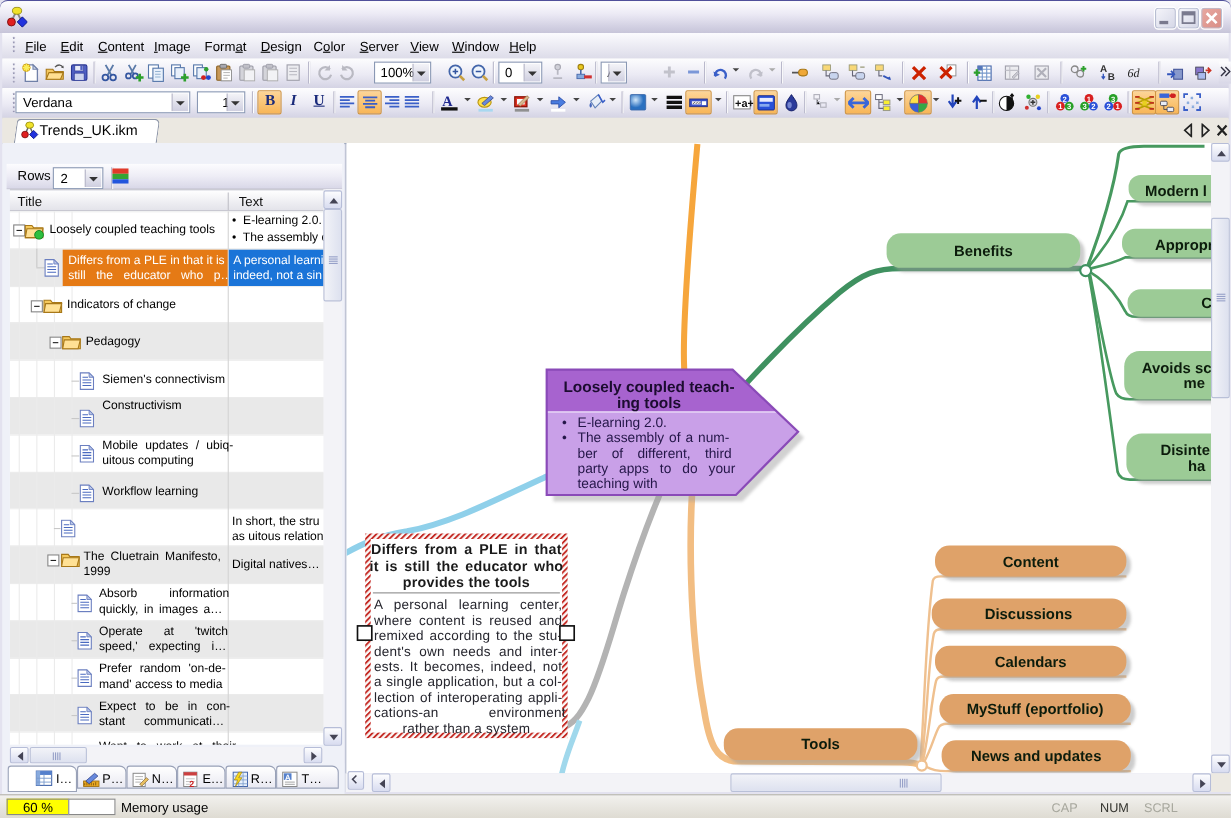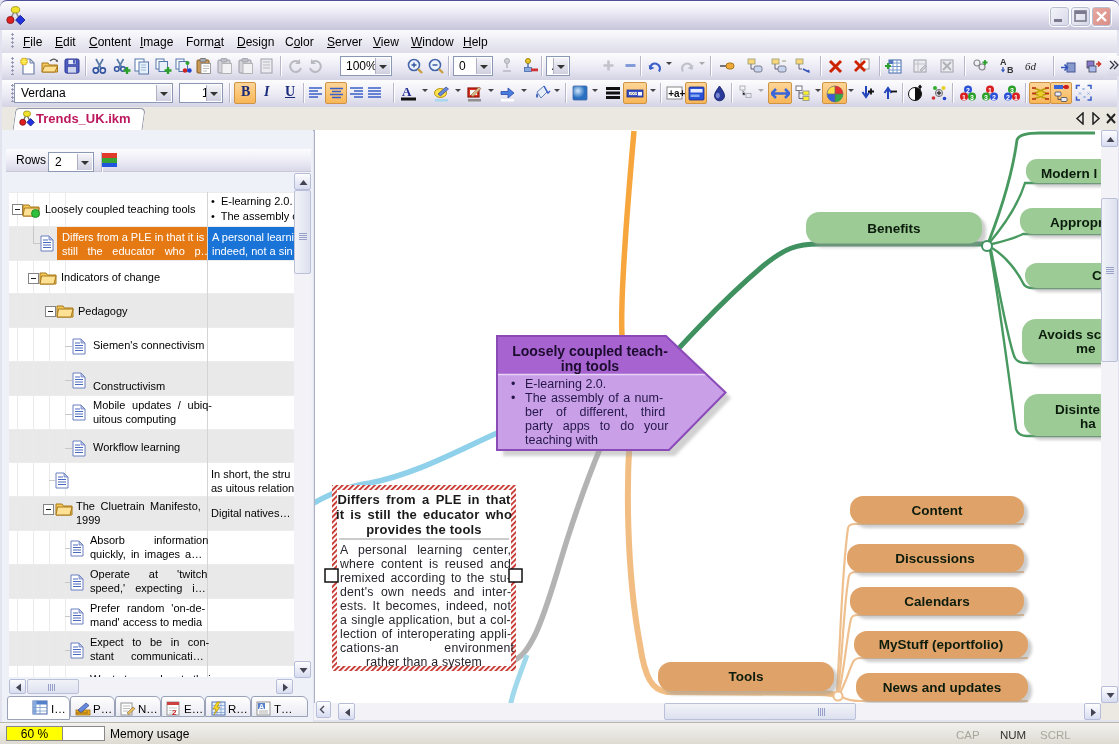--- a/index.html
+++ b/index.html
@@ -20,21 +20,21 @@
 .tsep{position:absolute;top:3px;width:1px;height:20px;background:#b9b8cb;border-right:1px solid #fff}
 .ic{position:absolute;top:4px;width:19px;height:19px}
 .icbtn{position:absolute;top:2px;width:22px;height:22px;border:1px solid #cf9443;background:linear-gradient(#fdd598,#f8b657);border-radius:2px;box-sizing:border-box}
 .combo{position:absolute;top:3px;height:20px;background:#fff;border:1px solid #8a98b4;box-sizing:border-box;font-size:12px}
 .combo .cb-a{position:absolute;right:1px;top:1px;bottom:1px;width:14px;background:linear-gradient(#f4f4f8,#cfcfe0);border-left:1px solid #b0b0c4}
 .cb-a:after{content:"";position:absolute;left:3px;top:7px;border:4px solid transparent;border-top-color:#333}
 .ddarw{position:absolute;top:9px;width:0;height:0;border:3.5px solid transparent;border-top-color:#444}
 
 #tabbar{position:absolute;left:2px;top:107px;width:1115px;height:23px;background:#ebe8e1;border-bottom:1px solid #96a0b5}
 #doctab{position:absolute;left:12px;top:1px;width:128px;height:22px;background:#fff;border:1px solid #8e96a8;border-bottom:none;border-radius:4px 5px 0 0;transform:skewX(-8deg)}
-#doctab-label{position:absolute;left:34px;top:4px;font-size:13px;font-weight:bold;color:#be185d}
+#doctab-label{position:absolute;left:34px;top:4px;font-size:13px;font-weight:normal;color:#000000}
 
 #panel{position:absolute;left:2px;top:130px;width:311px;height:592px;background:#eff1f8}
 #panel-cap{position:absolute;left:4px;top:0px;width:305px;height:19px;background:linear-gradient(#f8f9fc,#dee2ef);font-size:12px;color:#222}
 #rowsbar{position:absolute;left:4px;top:19px;width:305px;height:22px;background:linear-gradient(#fcfcfe 0%,#eeedf6 50%,#d9d8e8 100%);border-bottom:1px solid #c9c8d8}
 #listhdr{position:absolute;left:7px;top:42px;width:287px;height:20px;background:linear-gradient(#ffffff,#e3e3ea);border:1px solid #c4c4cc;border-left:none;box-sizing:border-box;font-size:12px;color:#111}
 #grid{position:absolute;left:7px;top:62px;width:287px;height:485px;background:#fff;overflow:hidden;font-size:11px}
 .grow{position:absolute;left:0;width:287px}
 .grow.alt{background:#e9e9e9}
 .gline{position:absolute;left:0;width:287px;height:1px;background:#ececec}
 .vguide{position:absolute;top:0;width:1px;background:#ebebeb}
@@ -539,20 +539,25 @@
   <div class="combo" style="left:42px;top:3px;width:46px">
         <span style="position:absolute;left:6px;top:2px">2</span>
         <div class="cb-a"></div>
       </div>
   <div class="tsep" style="left:95px"></div>
   <svg class="ab" style="left:96px;top:4px" width="15" height="14">
         <rect x="0" y="0" width="15" height="5" fill="#e03a2a"></rect>
         <rect x="0" y="5" width="15" height="5" fill="#35a435"></rect>
         <rect x="0" y="10" width="15" height="4" fill="#2255dd"></rect>
       </svg>
+ </div>
+ <div id="listhdr">
+  <span style="position:absolute;left:7px;top:3px">Title</span>
+  <span style="position:absolute;left:208px;top:3px">Text</span>
+  <div style="position:absolute;left:198px;top:2px;width:1px;height:16px;background:#c0c0c8"></div>
  </div>
  <div id="grid">
   <div class="grow alt" style="top:34px;height:34px"></div>
   <div class="grow alt" style="top:101px;height:34px"></div>
   <div class="grow alt" style="top:169px;height:34px"></div>
   <div class="grow alt" style="top:237px;height:33px"></div>
   <div class="grow alt" style="top:304px;height:34px"></div>
   <div class="grow alt" style="top:372px;height:34px"></div>
   <div class="grow alt" style="top:439px;height:34px"></div>
   <div class="gline" style="top:0px"></div>
@@ -620,21 +625,21 @@
         <path d="M9 1 l4 4 h-4 z" fill="#b9c6e8" stroke="#6b7fc0" stroke-width="0.8"></path>
         <path d="M3 5 h5 M3 7.5 h8 M3 10 h8 M3 12.5 h8" stroke="#4a6ac0" stroke-width="1"></path>
       </svg>
   <div class="titlecell" style="left:84px;top:147px">Siemen's connectivism</div>
   <div class="ab" style="left:56px;top:188px;width:7px;height:1px;background:#c8c8c8"></div>
   <svg class="ab" style="left:63px;top:180px" width="14" height="17">
         <path d="M1 1 h8 l4 4 v11 h-12 z" fill="#fff" stroke="#6b7fc0" stroke-width="1"></path>
         <path d="M9 1 l4 4 h-4 z" fill="#b9c6e8" stroke="#6b7fc0" stroke-width="0.8"></path>
         <path d="M3 5 h5 M3 7.5 h8 M3 10 h8 M3 12.5 h8" stroke="#4a6ac0" stroke-width="1"></path>
       </svg>
-  <div class="titlecell" style="left:84px;top:188px">Constructivism</div>
+  <div class="titlecell" style="left:84px;top:171px">Constructivism</div>
   <div class="ab" style="left:56px;top:222px;width:7px;height:1px;background:#c8c8c8"></div>
   <svg class="ab" style="left:63px;top:212px" width="14" height="17">
         <path d="M1 1 h8 l4 4 v11 h-12 z" fill="#fff" stroke="#6b7fc0" stroke-width="1"></path>
         <path d="M9 1 l4 4 h-4 z" fill="#b9c6e8" stroke="#6b7fc0" stroke-width="0.8"></path>
         <path d="M3 5 h5 M3 7.5 h8 M3 10 h8 M3 12.5 h8" stroke="#4a6ac0" stroke-width="1"></path>
       </svg>
   <div class="titlecell" style="left:84px;top:207px;word-spacing:3.6px">Mobile updates / ubiq-</div>
   <div class="titlecell" style="left:84px;top:221px">uitous computing</div>
   <div class="ab" style="left:56px;top:256px;width:7px;height:1px;background:#c8c8c8"></div>
   <svg class="ab" style="left:63px;top:248px" width="14" height="17">

